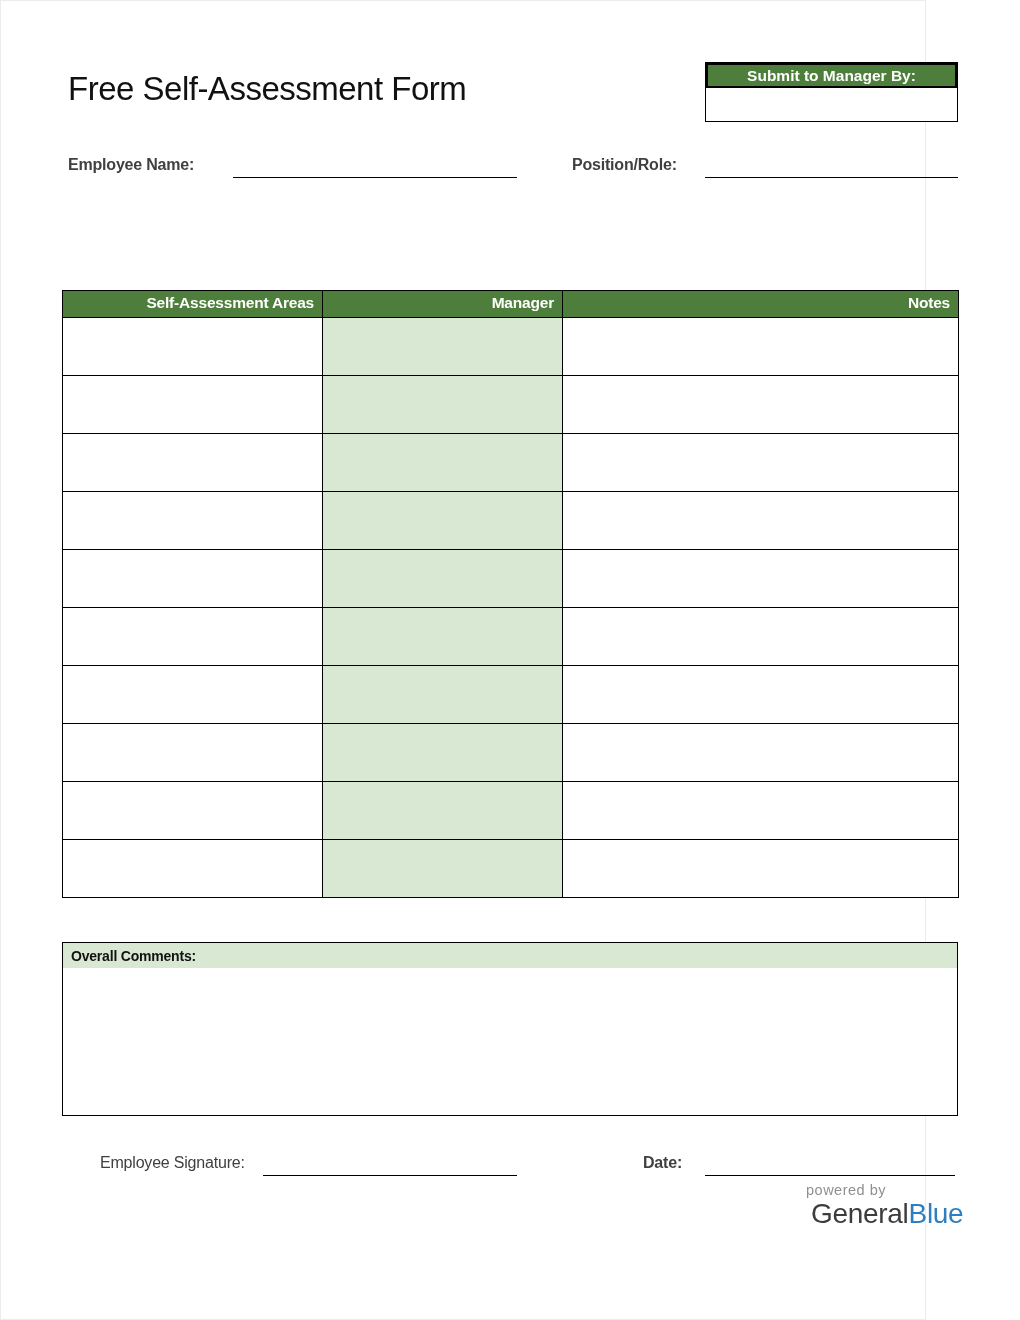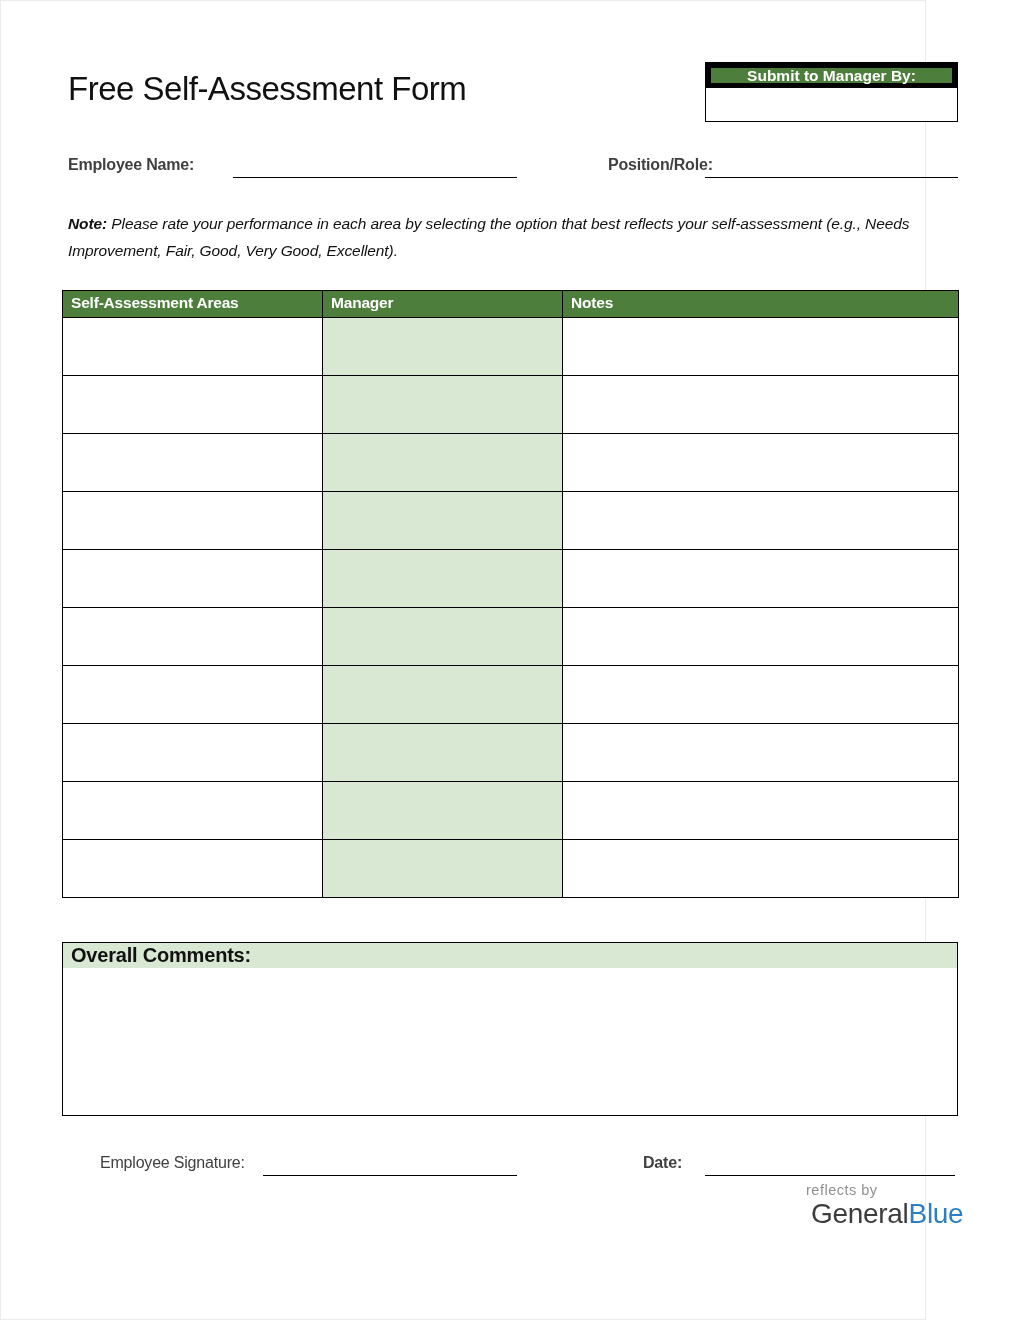--- a/index.html
+++ b/index.html
@@ -20,21 +20,21 @@
   
   .title {
     position: absolute; left: 68px; top: 70px;
     font-size: 33px; font-weight: 400; color: #111;
     letter-spacing: -0.5px;
   }
 
   
   .submit-bar {
     position: absolute; left: 705px; top: 62px; width: 253px; height: 27px;
-    background: #4e7e3c; border: 6px solid #000000;
+    background: #4e7e3c; border: 3px solid #000000;
     color: #fff; font-weight: 700; font-size: 15.5px;
     display: flex; align-items: center; justify-content: center;
   }
   .submit-value {
     position: absolute; left: 705px; top: 88px; width: 253px; height: 34px;
     background: #fff; border: 1px solid #000; border-top: none;
     font-size: 15px; padding: 4px 8px;
   }
 
   
@@ -57,33 +57,33 @@
   table.assessment {
     position: absolute; left: 62px; top: 290px; width: 896px;
     border-collapse: collapse; table-layout: fixed;
   }
   table.assessment th, table.assessment td {
     border: 1px solid #000; padding: 3px 8px; vertical-align: top;
     font-size: 15.5px;
   }
   table.assessment th {
     background: #4e7e3c; color: #ffffff; font-weight: 700;
-    text-align: left; height: 27px; letter-spacing: -0.2px;
+    text-align: right; height: 27px; letter-spacing: -0.2px;
   }
   table.assessment td { height: 58px; background: #ffffff; }
   table.assessment td.rating { background: #d9e8d3; }
   .col-areas { width: 260px; }
   .col-rating { width: 240px; }
   .col-notes { width: 396px; }
 
   
   .comments-bar {
     position: absolute; left: 62px; top: 942px; width: 896px; height: 27px;
     background: #d9e8d3; border: 1px solid #000;
-    font-size: 20px; font-weight: 700; color: #111;
+    font-size: 14px; font-weight: 700; color: #111;
     display: flex; align-items: center; padding: 3px 8px; letter-spacing: -0.2px;
   }
   .comments-box {
     position: absolute; left: 62px; top: 968px; width: 896px; height: 148px;
     background: #fff; border: 1px solid #000; border-top: none;
     font-size: 15px; padding: 6px 8px;
   }
 
   
   .powered-by {
@@ -102,24 +102,23 @@
 
 <div class="page">
 
   <div class="title">Free Self-Assessment Form</div>
 
   <div class="submit-bar">Submit to Manager By:</div>
   <div class="submit-value"></div>
 
   <div class="label" style="left:68px; top:156px;">Employee Name:</div>
   <div class="field-line" style="left:233px; top:150px; width:284px; height:28px;"></div>
-  <div class="label" style="left:572px; top:156px;margin-left:36px;">Position/Role:</div>
+  <div class="label" style="left:572px; top:156px;">Position/Role:</div>
   <div class="field-line" style="left:705px; top:150px; width:253px; height:28px;"></div>
 
-  <div class="note"><b>Note:</b><span> Please rate your performance in each area by selecting the option that best reflects your self-assessment (e.g., Needs Improvement, Fair, Good, Very Good, Excellent).</span></div>
 
   <table class="assessment">
     <colgroup>
       <col class="col-areas">
         <col class="col-rating">
         <col class="col-notes">
     </colgroup>
     <thead>
       <tr>
         <th>Self-Assessment Areas</th>
@@ -182,16 +181,16 @@
   </table>
 
   <div class="comments-bar">Overall Comments:</div>
   <div class="comments-box"></div>
 
   <div class="label regular" style="left:68px; top:1154px;margin-left:32px;">Employee Signature:</div>
   <div class="field-line" style="left:263px; top:1148px; width:254px; height:28px;"></div>
   <div class="label regular" style="left:643px; top:1154px;font-weight:bold;">Date:</div>
   <div class="field-line" style="left:705px; top:1148px; width:250px; height:28px;"></div>
 
-  <div class="powered-by">reflects by</div>
+  <div class="powered-by">powered by</div>
   <div class="brand"><span class="first">General</span><span class="second">Blue</span></div>
 
 </div>
 
 </body></html>

